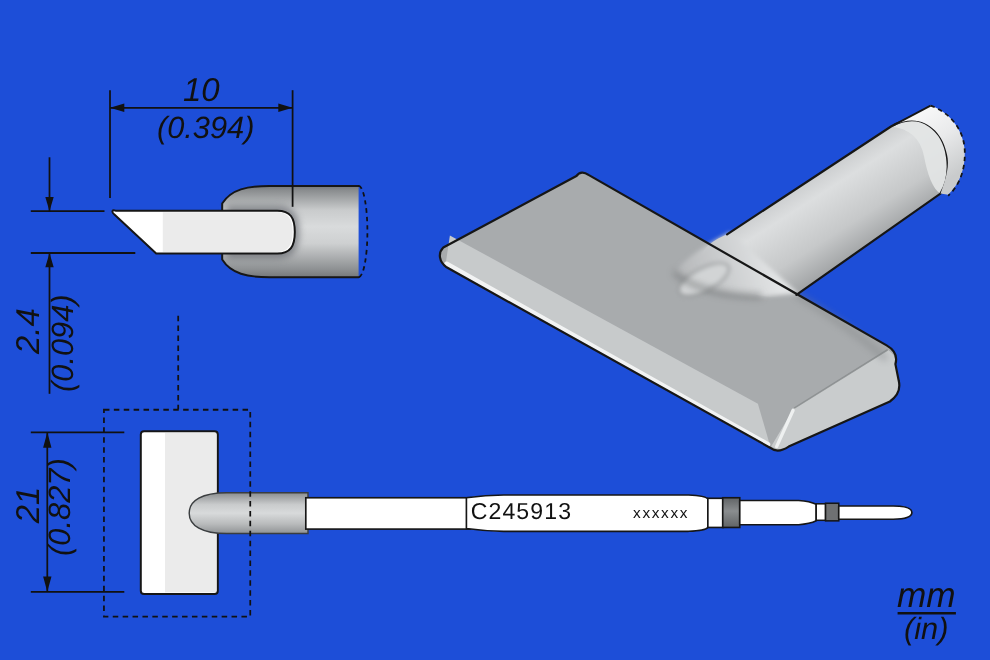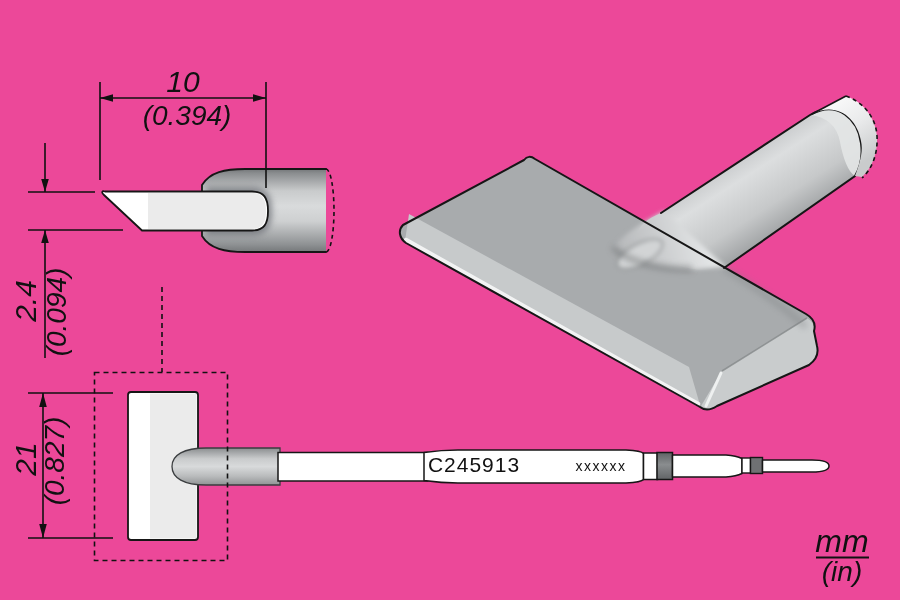--- a/index.html
+++ b/index.html
@@ -1,16 +1,16 @@
 <!DOCTYPE html>
 <html><head>
 <meta charset="utf-8">
 <style>
   html,body{margin:0;padding:0;background:#fff;}
-  .stage{position:relative;width:900px;height:600px;background:#ec4899;overflow:hidden;
+  .stage{position:relative;width:900px;height:600px;background:#1d4ed8;overflow:hidden;
          font-family:"Liberation Sans",sans-serif;}
   svg{display:block;}
   .dim-mm{font:italic 30px "Liberation Sans",sans-serif;fill:#111;text-anchor:middle;}
   .dim-in{font:italic 28px "Liberation Sans",sans-serif;fill:#111;text-anchor:middle;}
   .part-text{font:21px "Liberation Sans",sans-serif;fill:#111;text-anchor:middle;letter-spacing:1px;}
   .serial-text{font:14px "Liberation Sans",sans-serif;fill:#111;text-anchor:middle;letter-spacing:1.5px;}
   .unit-mm{font:italic 32px "Liberation Sans",sans-serif;fill:#111;text-anchor:middle;}
   .unit-in{font:italic 28px "Liberation Sans",sans-serif;fill:#111;text-anchor:middle;}
   .ln{stroke:#111;stroke-width:1.6;fill:none;}
   .outline{stroke:#161616;stroke-width:1.8;fill:none;stroke-linejoin:round;stroke-linecap:round;}

